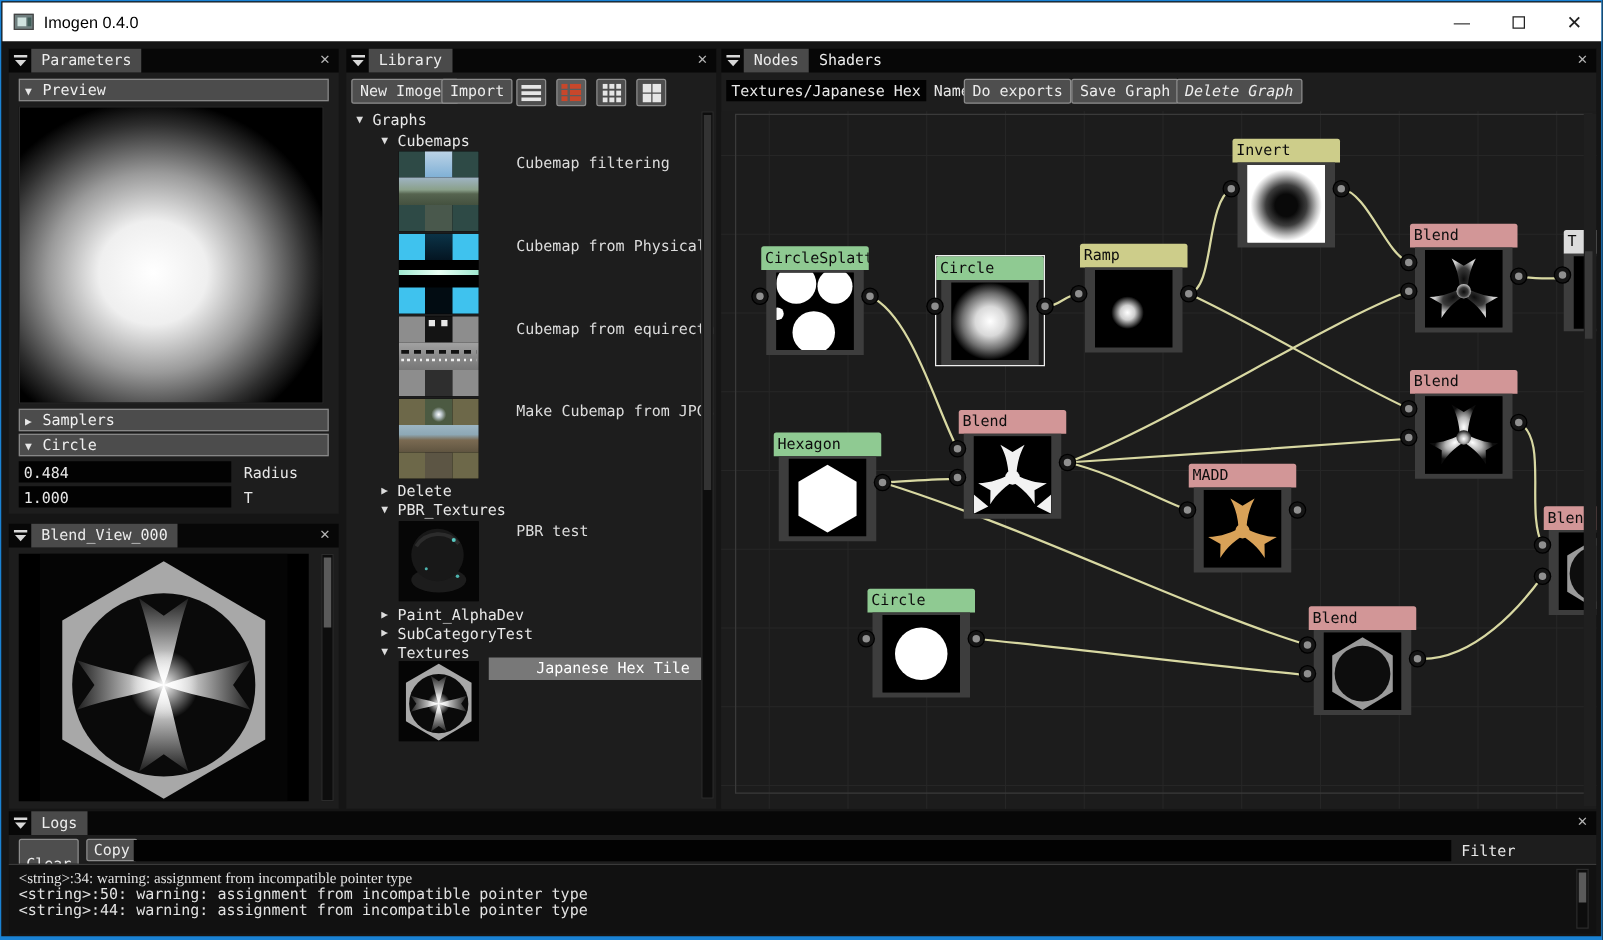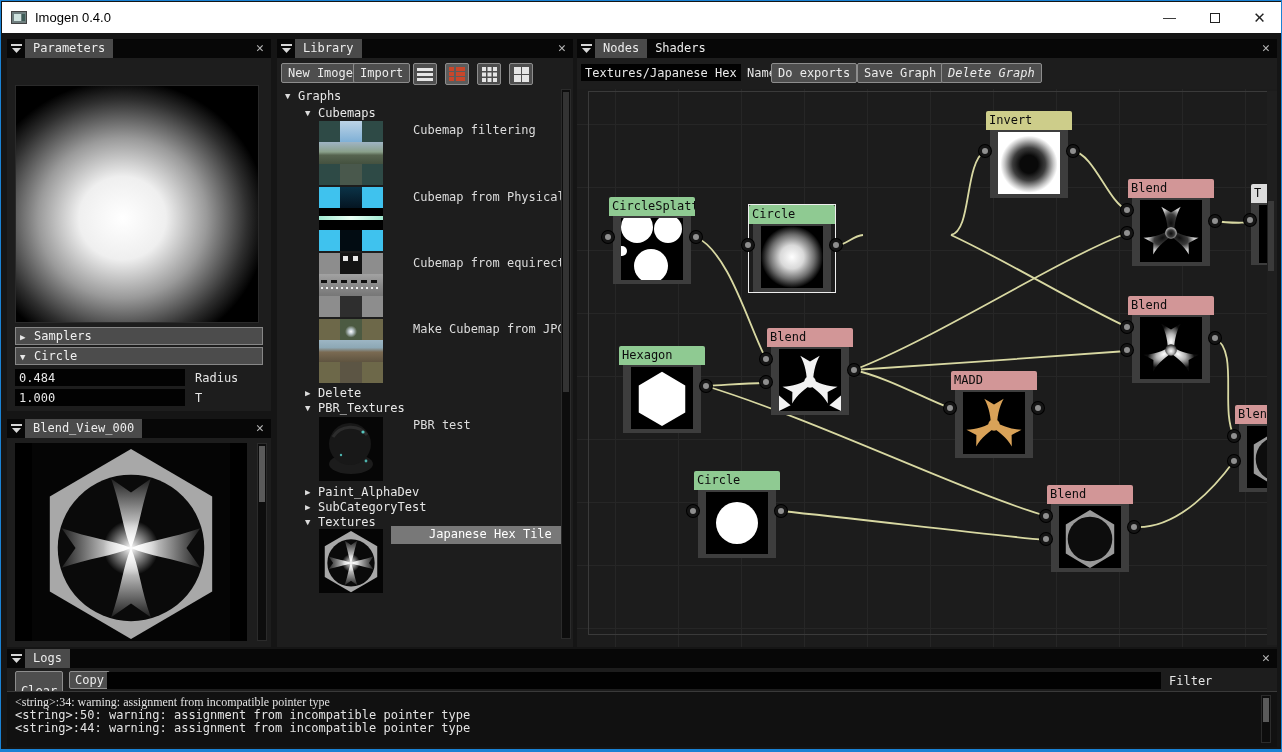--- a/index.html
+++ b/index.html
@@ -129,20 +129,23 @@
   <div class="phead">
     <div class="collapse-ico">
       <svg width="11" height="11">
           <rect x="0" y="1" width="11" height="2" fill="#d8d8d8"></rect>
           <path d="M1 5 L10 5 L5.5 10 Z" fill="#d8d8d8"></path>
         </svg>
     </div>
     <div class="ptab">Parameters</div>
     <div class="pclose">✕</div>
   </div>
+  <div class="shead" style="left:8px; top:24px; width:248px;">
+    <span class="arr">▼</span><span>Preview</span>
+  </div>
   <div class="prev-img"></div>
   <div class="shead" style="left:8px; top:288px; width:248px;">
     <span class="arr">▶</span><span>Samplers</span>
   </div>
   <div class="shead" style="left:8px; top:308px; width:248px;">
     <span class="arr">▼</span><span>Circle</span>
   </div>
   <div class="frow" style="top:330px;">
     <input class="tinput" value="0.484" style="">
     <span class="flabel">Radius</span>
@@ -428,20 +431,28 @@
 
     <div class="node selected" style="left:172px; top:116px;">
       <div class="nhead h-green">Circle</div>
       <div class="nbody">
           <div class="npre" style="background:radial-gradient(circle closest-side at 50% 50%, #ffffff 0%, #d9d9d9 38%, #6e6e6e 72%, #111 96%, #000 100%);"></div>
         </div>
       <div class="conn cin" style="top:34px;"></div>
       <div class="conn cout" style="top:34px;"></div>
     </div>
 
+    <div class="node" style="left:287px; top:106px;">
+      <div class="nhead h-yellow">Ramp</div>
+      <div class="nbody">
+          <div class="npre" style="background:radial-gradient(circle 13px at 42% 55%, #ffffff 0%, #cfcfcf 45%, #3a3a3a 85%, #000 100%);"></div>
+        </div>
+      <div class="conn cin" style="top:34px;"></div>
+      <div class="conn cout" style="top:34px;"></div>
+    </div>
 
     <div class="node" style="left:409px; top:22px;">
       <div class="nhead h-yellow">Invert</div>
       <div class="nbody">
           <div class="npre" style="background:radial-gradient(circle closest-side at 50% 52%, #090909 30%, #3d3d3d 55%, #c4c4c4 82%, #fff 96%), #fff;"></div>
         </div>
       <div class="conn cin" style="top:34px;"></div>
       <div class="conn cout" style="top:34px;"></div>
     </div>
 

